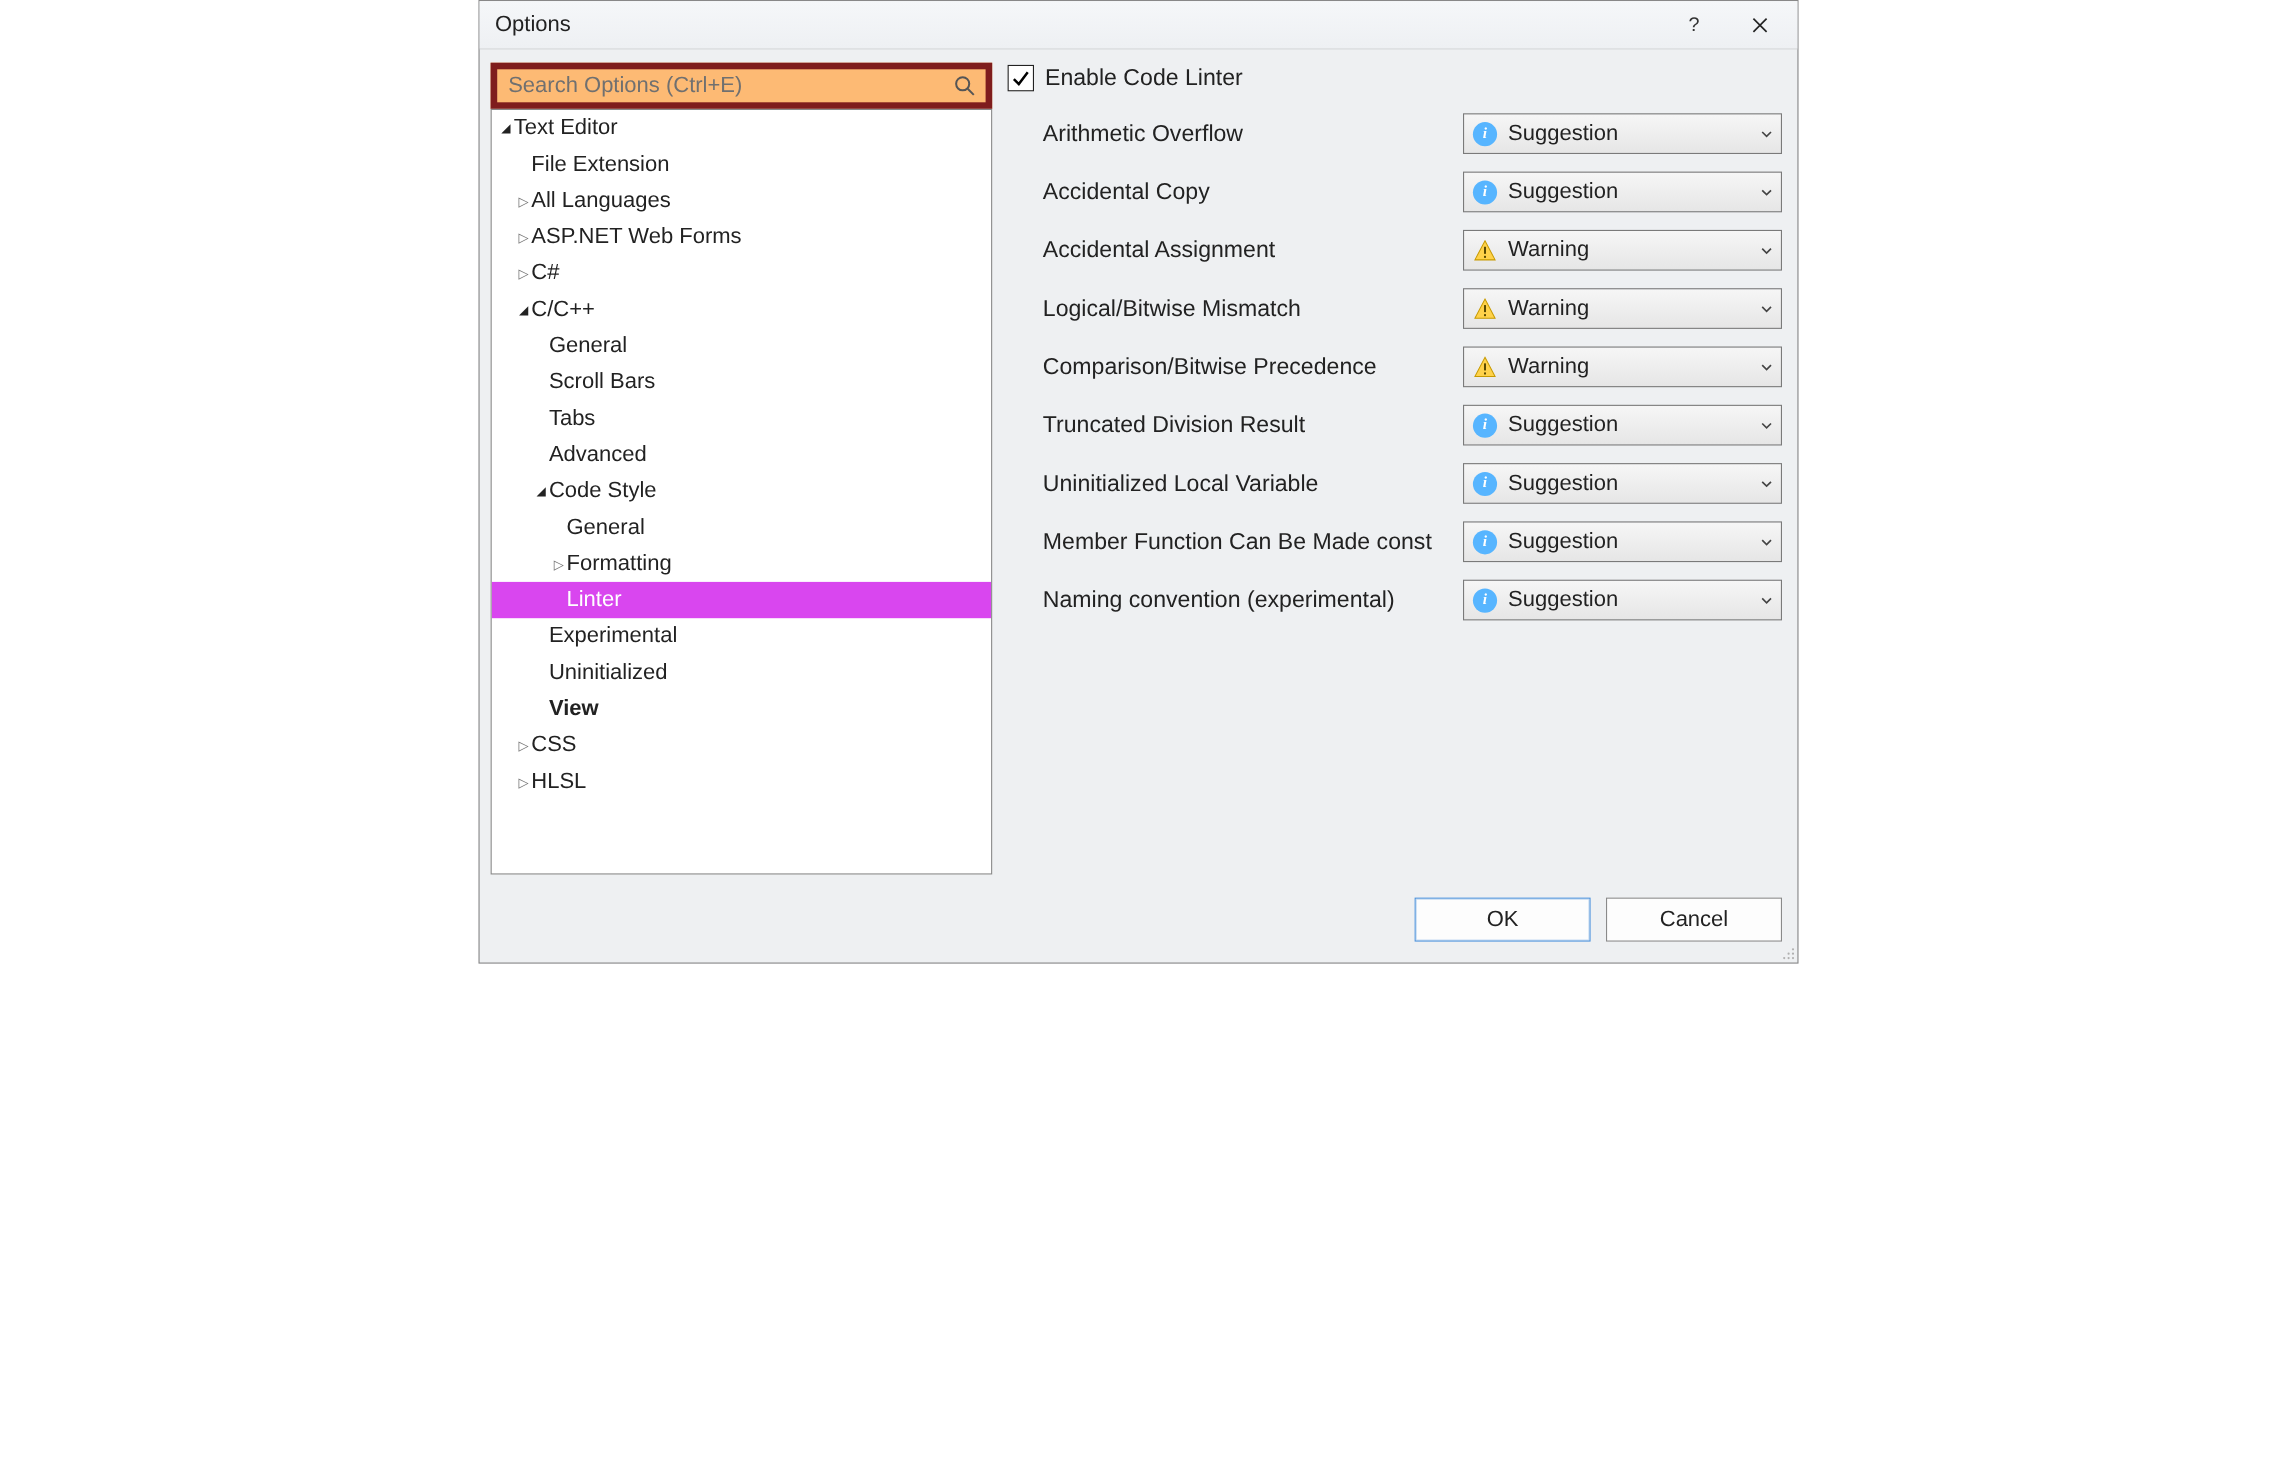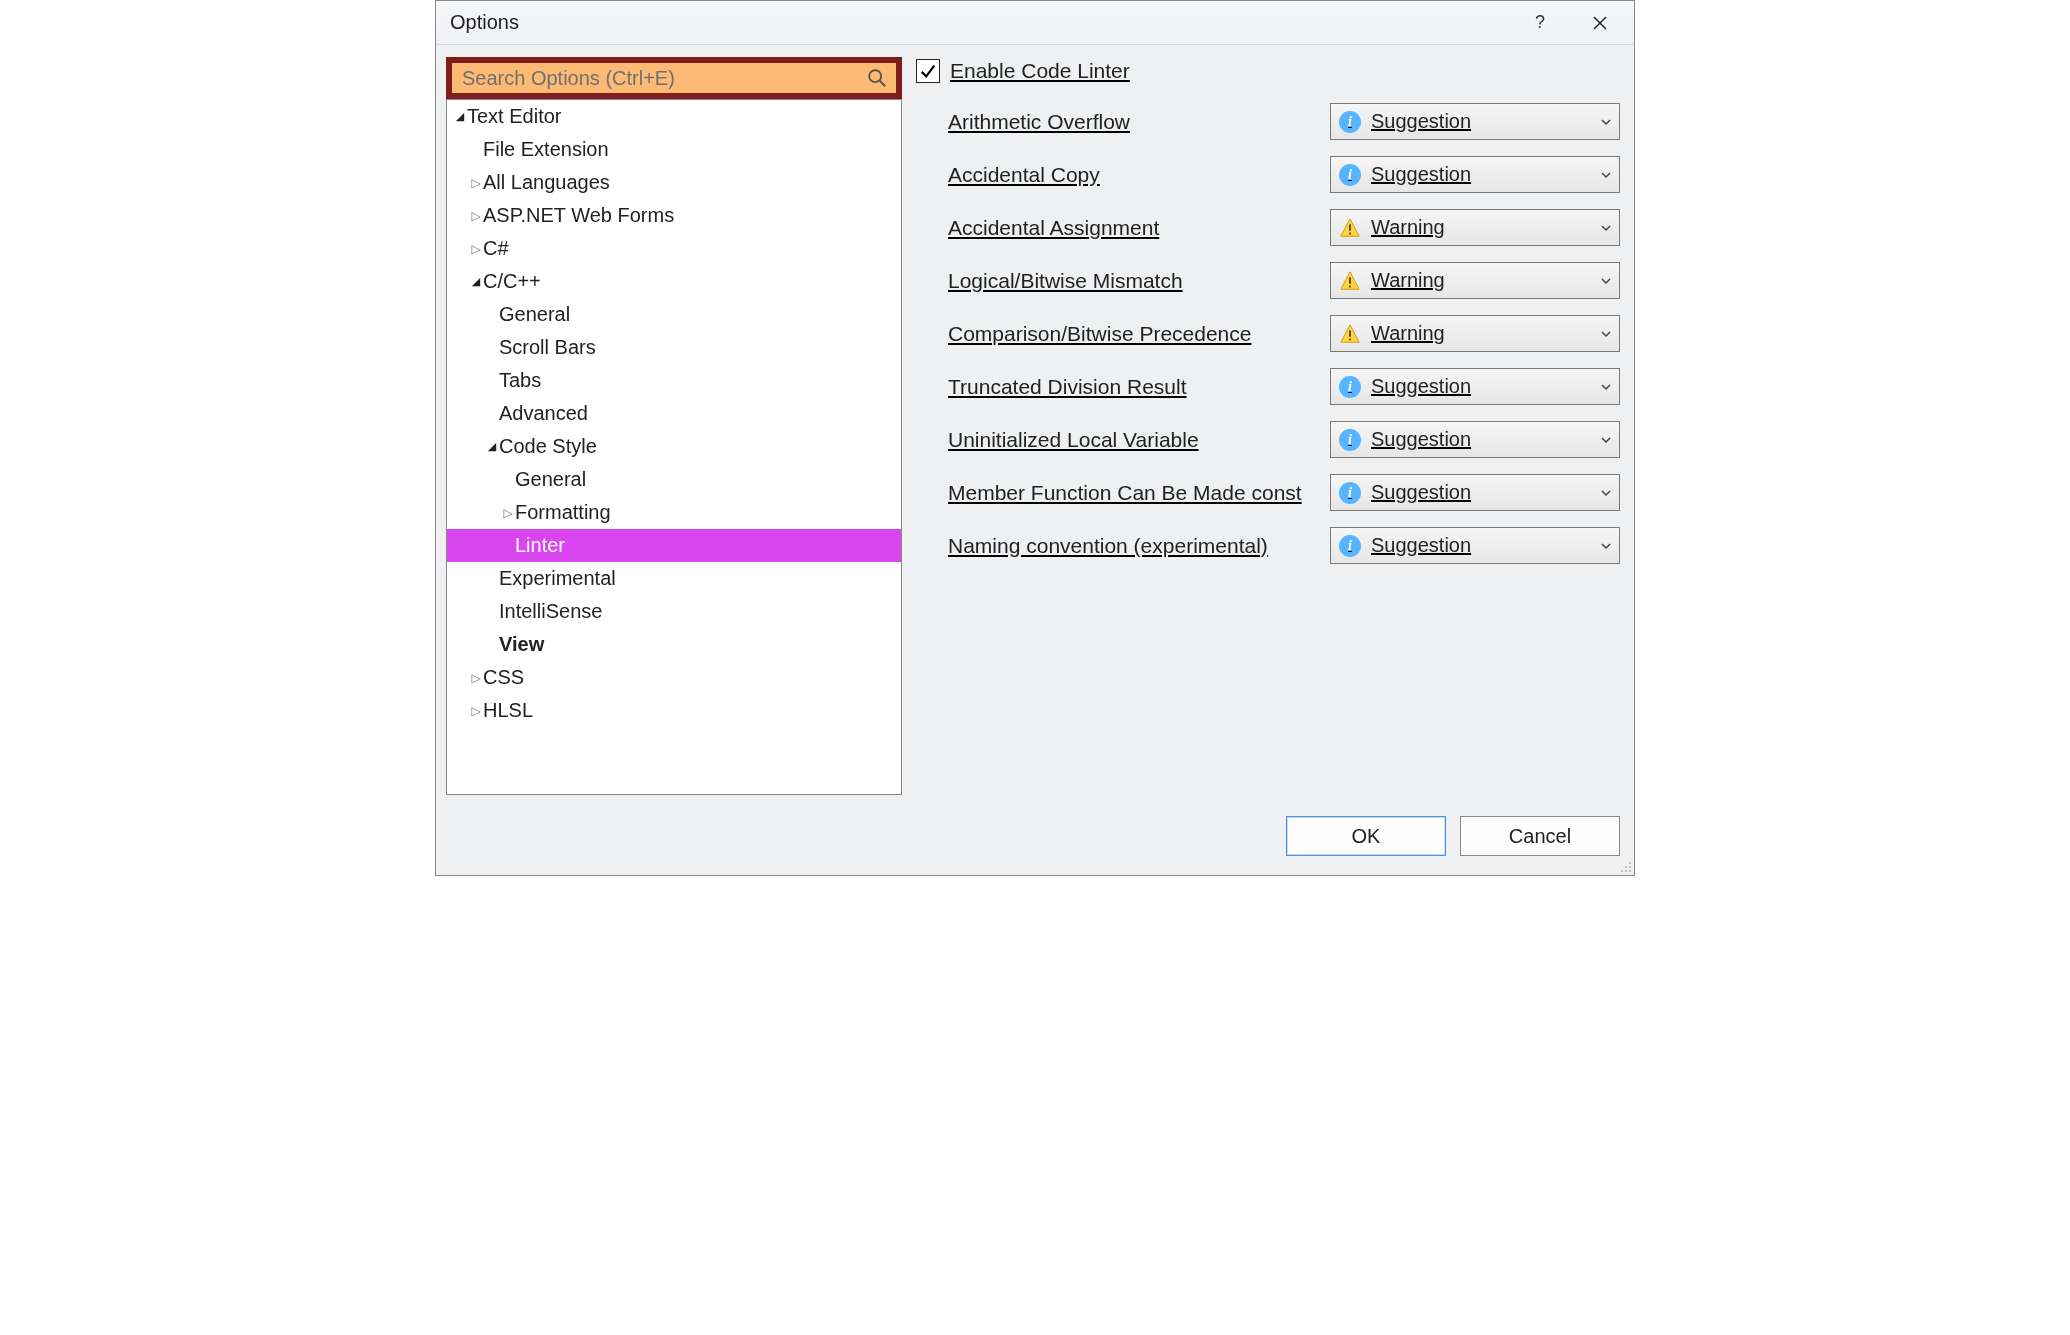--- a/index.html
+++ b/index.html
@@ -95,21 +95,20 @@
     width: 14px;
     text-align: center;
     margin-right: 0;
     color: inherit;
     font-size: 13px;
   }
   .tree-row .label { }
   .right-col {
     flex: 1;
     padding-top: 2px;
-    text-decoration: underline;
   }
   .enable-row {
     display: flex;
     align-items: center;
     gap: 10px;
     font-size: 21px;
     color: #222;
     margin-bottom: 12px;
     padding-left: 2px;
   }
@@ -288,21 +287,21 @@
           <div class="tree-row selected" style="padding-left: 54px;">
             <span class="arrow">&nbsp;</span>
             <span class="label">Linter</span>
           </div>
           <div class="tree-row" style="padding-left: 38px;">
             <span class="arrow">&nbsp;</span>
             <span class="label">Experimental</span>
           </div>
           <div class="tree-row" style="padding-left: 38px;">
             <span class="arrow">&nbsp;</span>
-            <span class="label">IntelliSense</span>
+            <span class="label">Uninitialized</span>
           </div>
           <div class="tree-row" style="padding-left: 38px; font-weight: bold;">
             <span class="arrow">&nbsp;</span>
             <span class="label">View</span>
           </div>
           <div class="tree-row" style="padding-left: 22px;">
             <span class="arrow" style="font-size: 12px; color: rgb(119, 119, 119);">▷</span>
             <span class="label">CSS</span>
           </div>
           <div class="tree-row" style="padding-left: 22px;">

